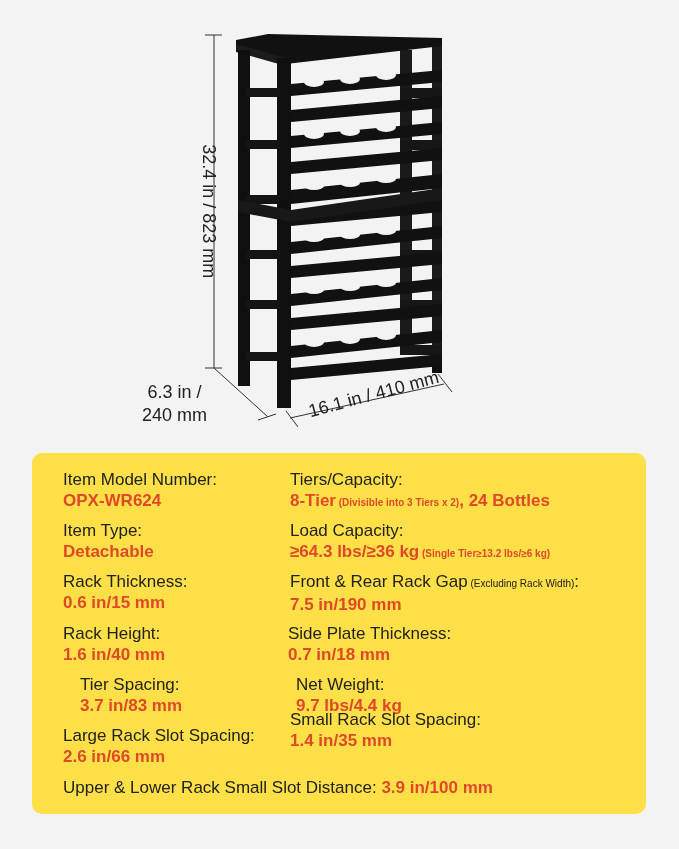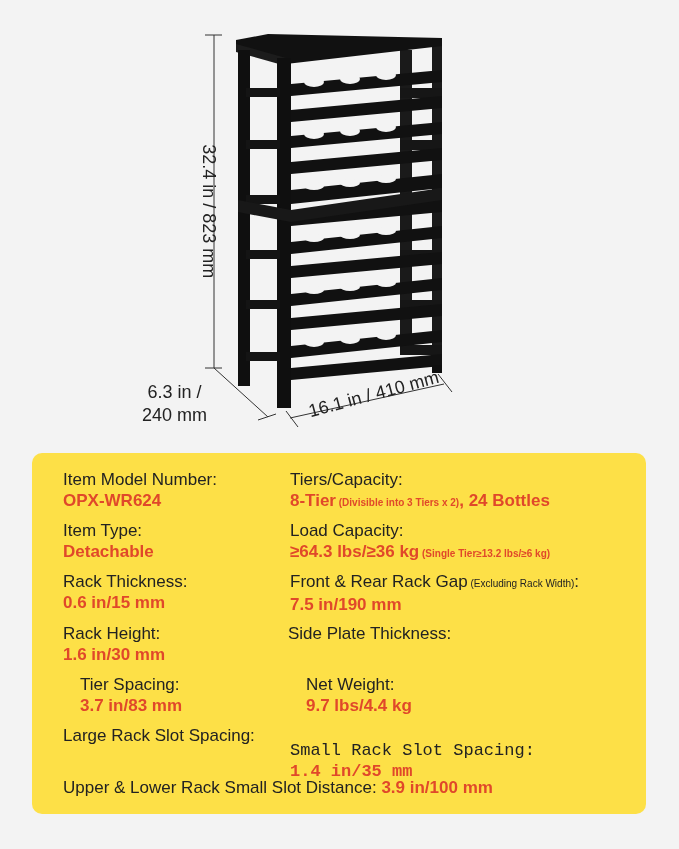--- a/index.html
+++ b/index.html
@@ -131,50 +131,52 @@
   <div class="spec" style="left:31px;top:67px;">
     <div class="label">Item Type:</div>
     <div class="value">Detachable</div>
   </div>
   <div class="spec" style="left:31px;top:118px;">
     <div class="label">Rack Thickness:</div>
     <div class="value">0.6 in/15 mm</div>
   </div>
   <div class="spec" style="left:31px;top:170px;">
     <div class="label">Rack Height:</div>
-    <div class="value">1.6 in/30 mm</div>
+    <div class="value">1.6 in/40 mm</div>
   </div>
   <div class="spec" style="left:48px;top:221px;">
     <div class="label">Tier Spacing:</div>
     <div class="value">3.7 in/83 mm</div>
   </div>
   <div class="spec" style="left:31px;top:272px;">
     <div class="label">Large Rack Slot Spacing:</div>
+    <div class="value">2.6 in/66 mm</div>
   </div>
 
   <div class="spec" style="left:258px;top:16px;">
     <div class="label">Tiers/Capacity:</div>
     <div class="value"><span>8-Tier</span><span class="small"> (Divisible into 3 Tiers x 2)</span><span>, 24 Bottles</span></div>
   </div>
   <div class="spec" style="left:258px;top:67px;">
     <div class="label">Load Capacity:</div>
     <div class="value"><span>≥64.3 lbs/≥36 kg</span><span class="small"> (Single Tier≥13.2 lbs/≥6 kg)</span></div>
   </div>
   <div class="spec" style="left:258px;top:118px;">
     <div class="label"><span>Front &amp; Rear Rack Gap</span><span class="small"> (Excluding Rack Width)</span><span>:</span></div>
     <div class="value">7.5 in/190 mm</div>
   </div>
   <div class="spec" style="left:256px;top:170px;">
     <div class="label">Side Plate Thickness:</div>
+    <div class="value">0.7 in/18 mm</div>
   </div>
-  <div class="spec" style="left:274px;top:221px;">
+  <div class="spec" style="left:264px;top:221px;">
     <div class="label">Net Weight:</div>
     <div class="value">9.7 lbs/4.4 kg</div>
   </div>
-  <div class="spec" style="left:258px;top:287px;font-family:Liberation Mono, monospace;">
+  <div class="spec" style="left:258px;top:256px;">
     <div class="label">Small Rack Slot Spacing:</div>
     <div class="value">1.4 in/35 mm</div>
   </div>
 
   <div class="spec inline" style="left:31px;top:324px;">
     <span class="label">Upper &amp; Lower Rack Small Slot Distance: </span><span class="value">3.9 in/100 mm</span>
   </div>
 </div>
 
 </body></html>

